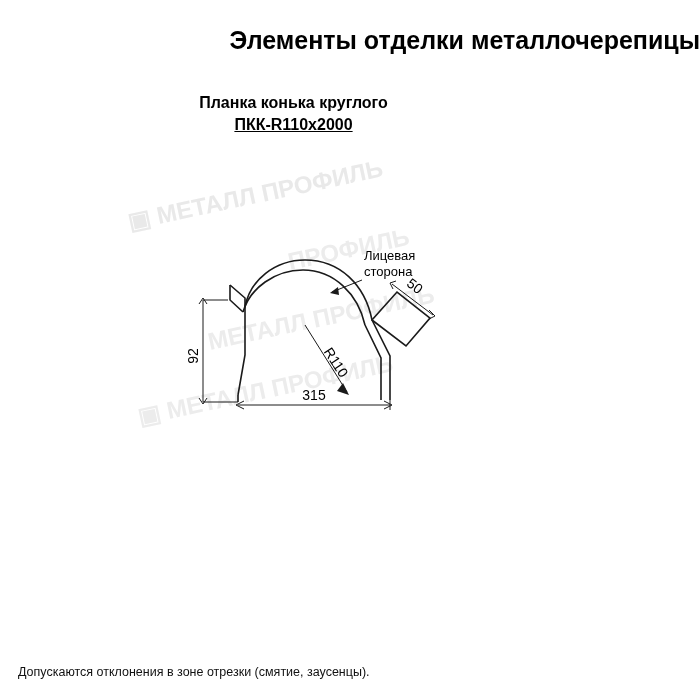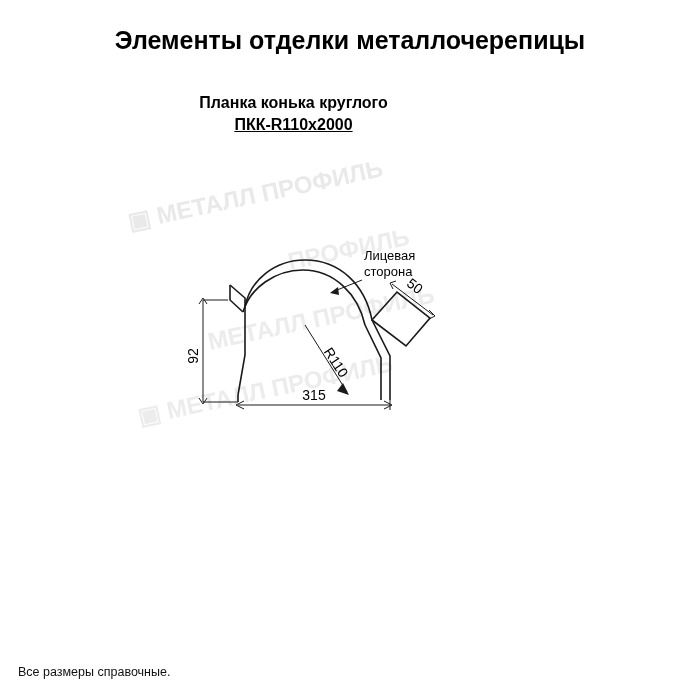--- a/index.html
+++ b/index.html
@@ -19,21 +19,21 @@
     position: relative;
     width: 700px;
     height: 700px;
     box-sizing: border-box;
   }
   .title {
     position: absolute;
     top: 26px;
     left: 0;
     width: 700px;
-    text-align: center;
+    text-align: right;
     font-size: 25px;
     font-weight: bold;
     letter-spacing: 0px;
     color: #000000;
   }
   .subtitle {
     position: absolute;
     top: 92px;
     left: 0;
     width: 587px;
@@ -151,16 +151,16 @@
         <path d="M 262 120 L 232 132"></path>
         <path d="M 238 127 L 230 133 L 239 135" fill="#1a1a1a" stroke="none"></path>
       </g>
       <text x="264" y="100" font-family="'Liberation Sans', sans-serif" font-size="13" fill="#000">Лицевая</text>
       <text x="264" y="116" font-family="'Liberation Sans', sans-serif" font-size="13" fill="#000">сторона</text>
 
     </svg>
   </div>
 
   <div class="footnotes">
-    <div>Все размеры справочные.</div>
+    <div>Допускаются отклонения в зоне отрезки (смятие, заусенцы).</div>
   </div>
 
 </div>
 
 </body></html>

